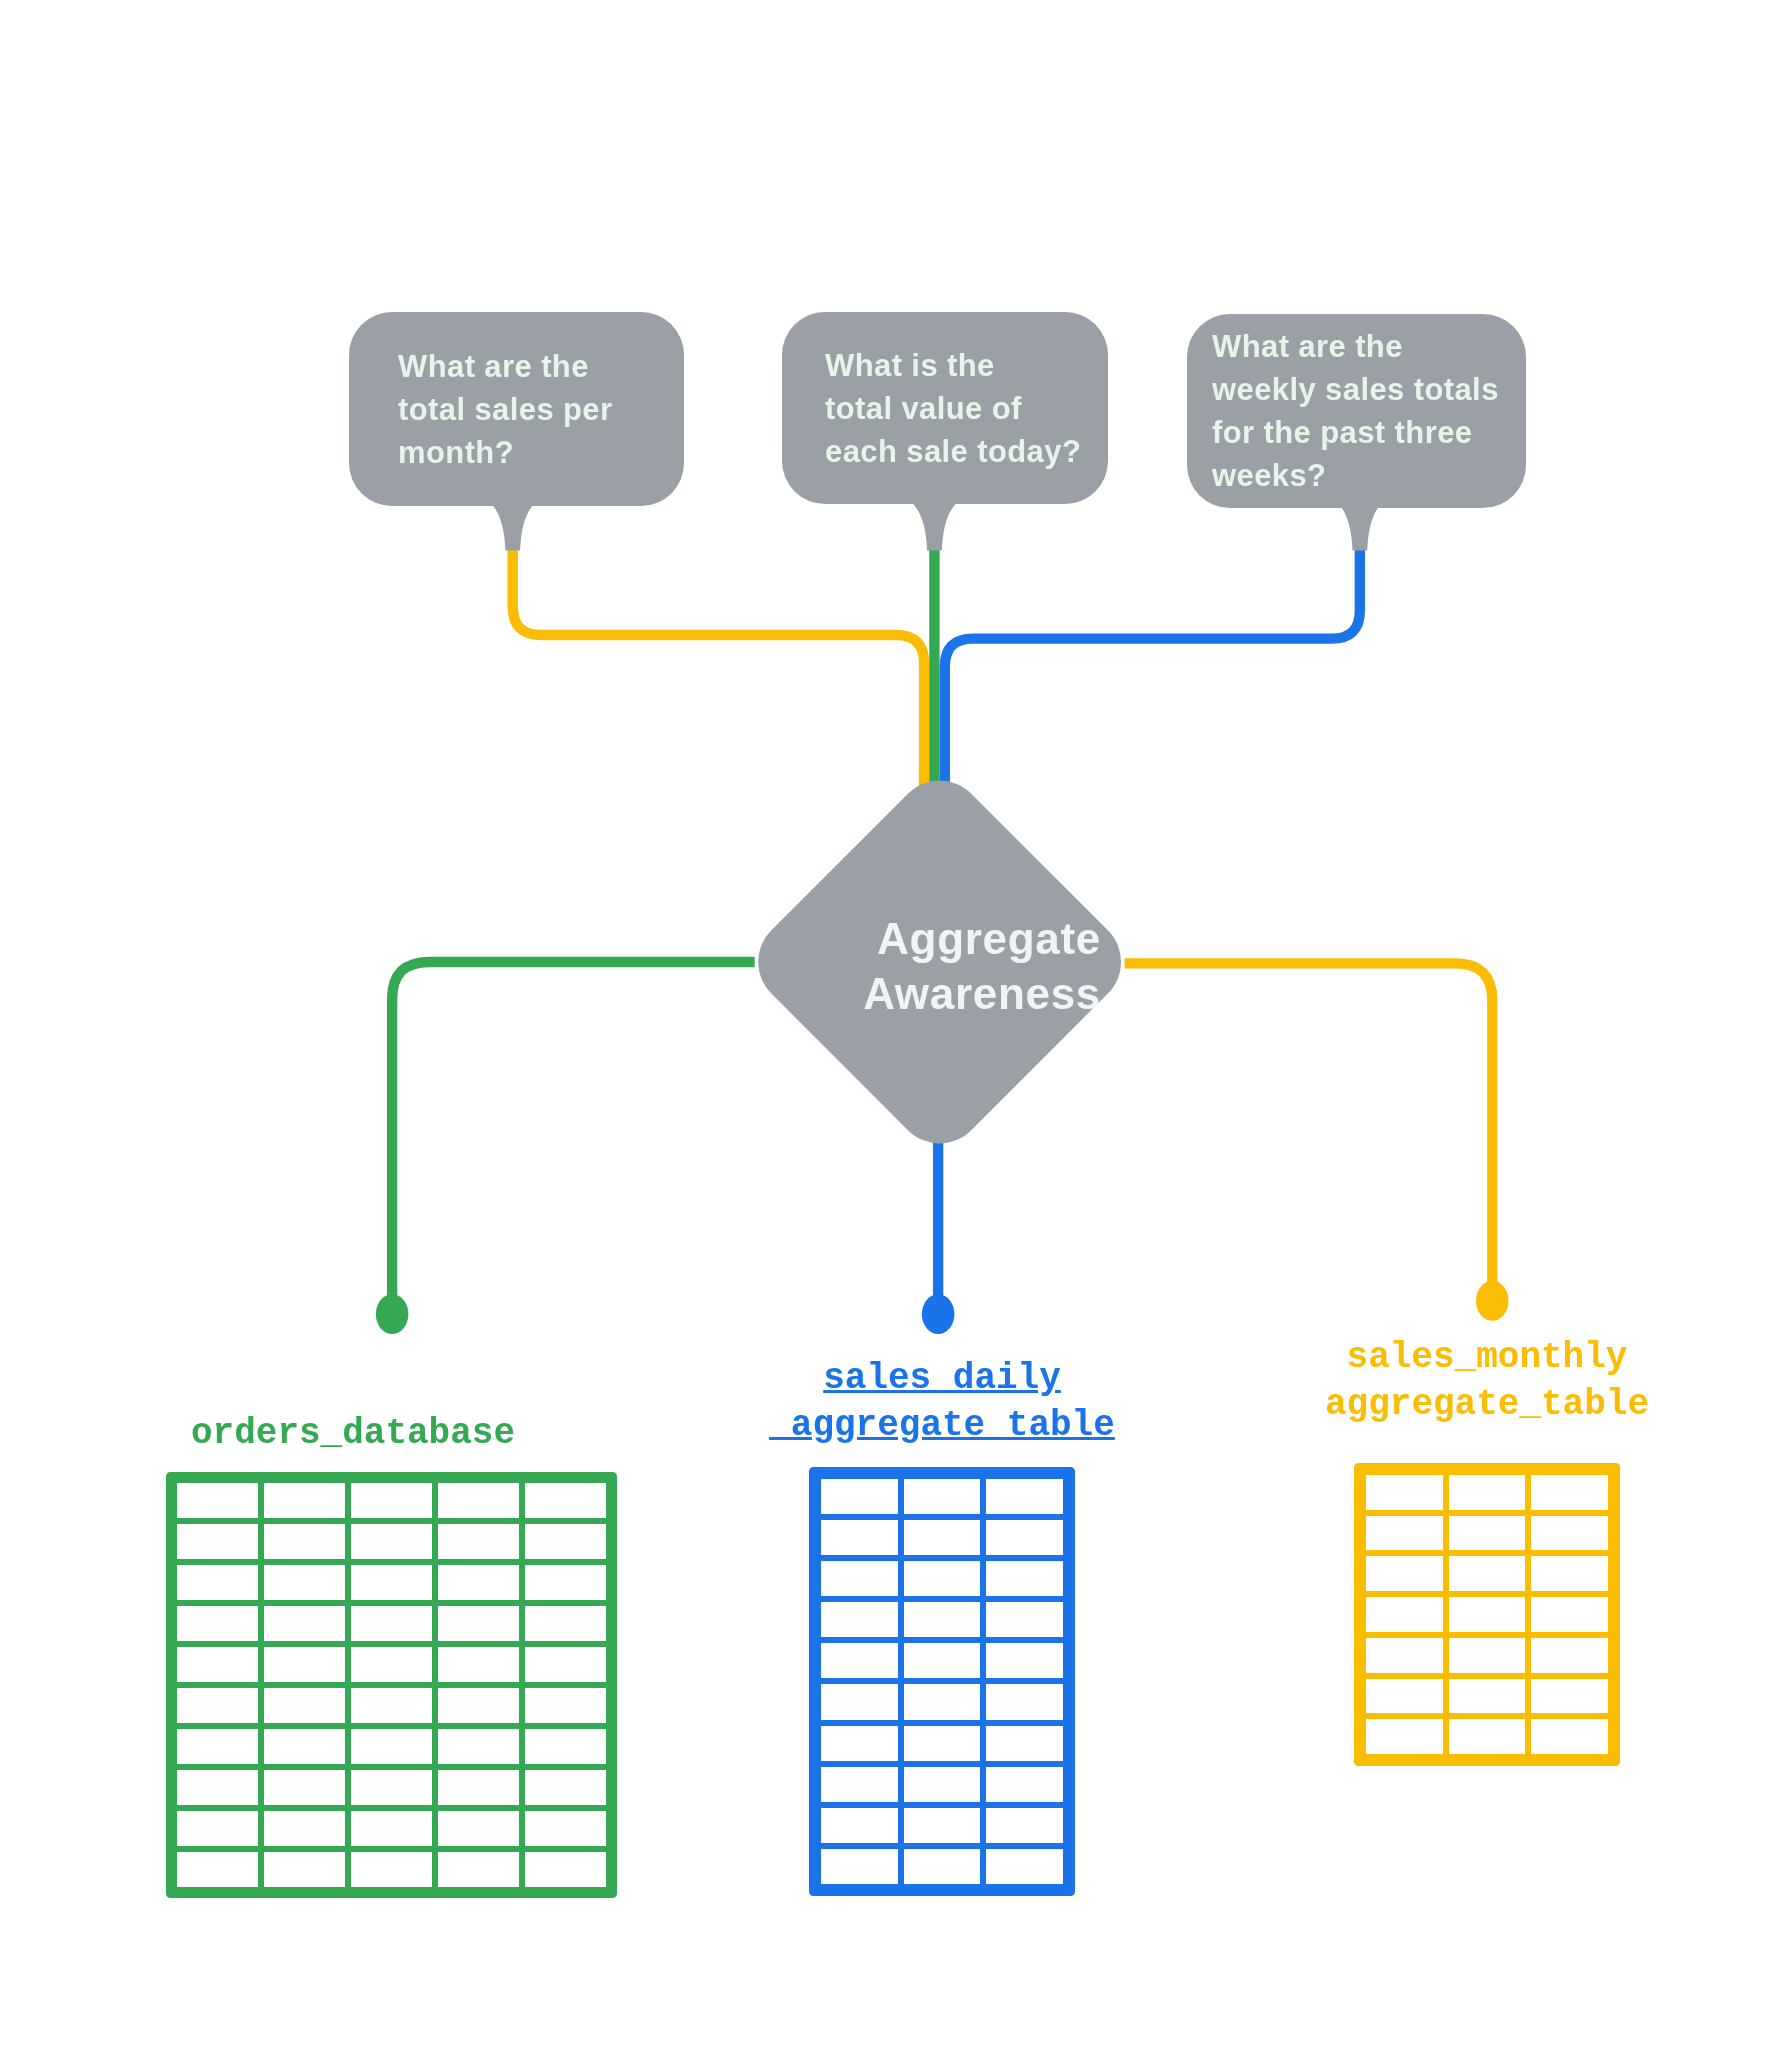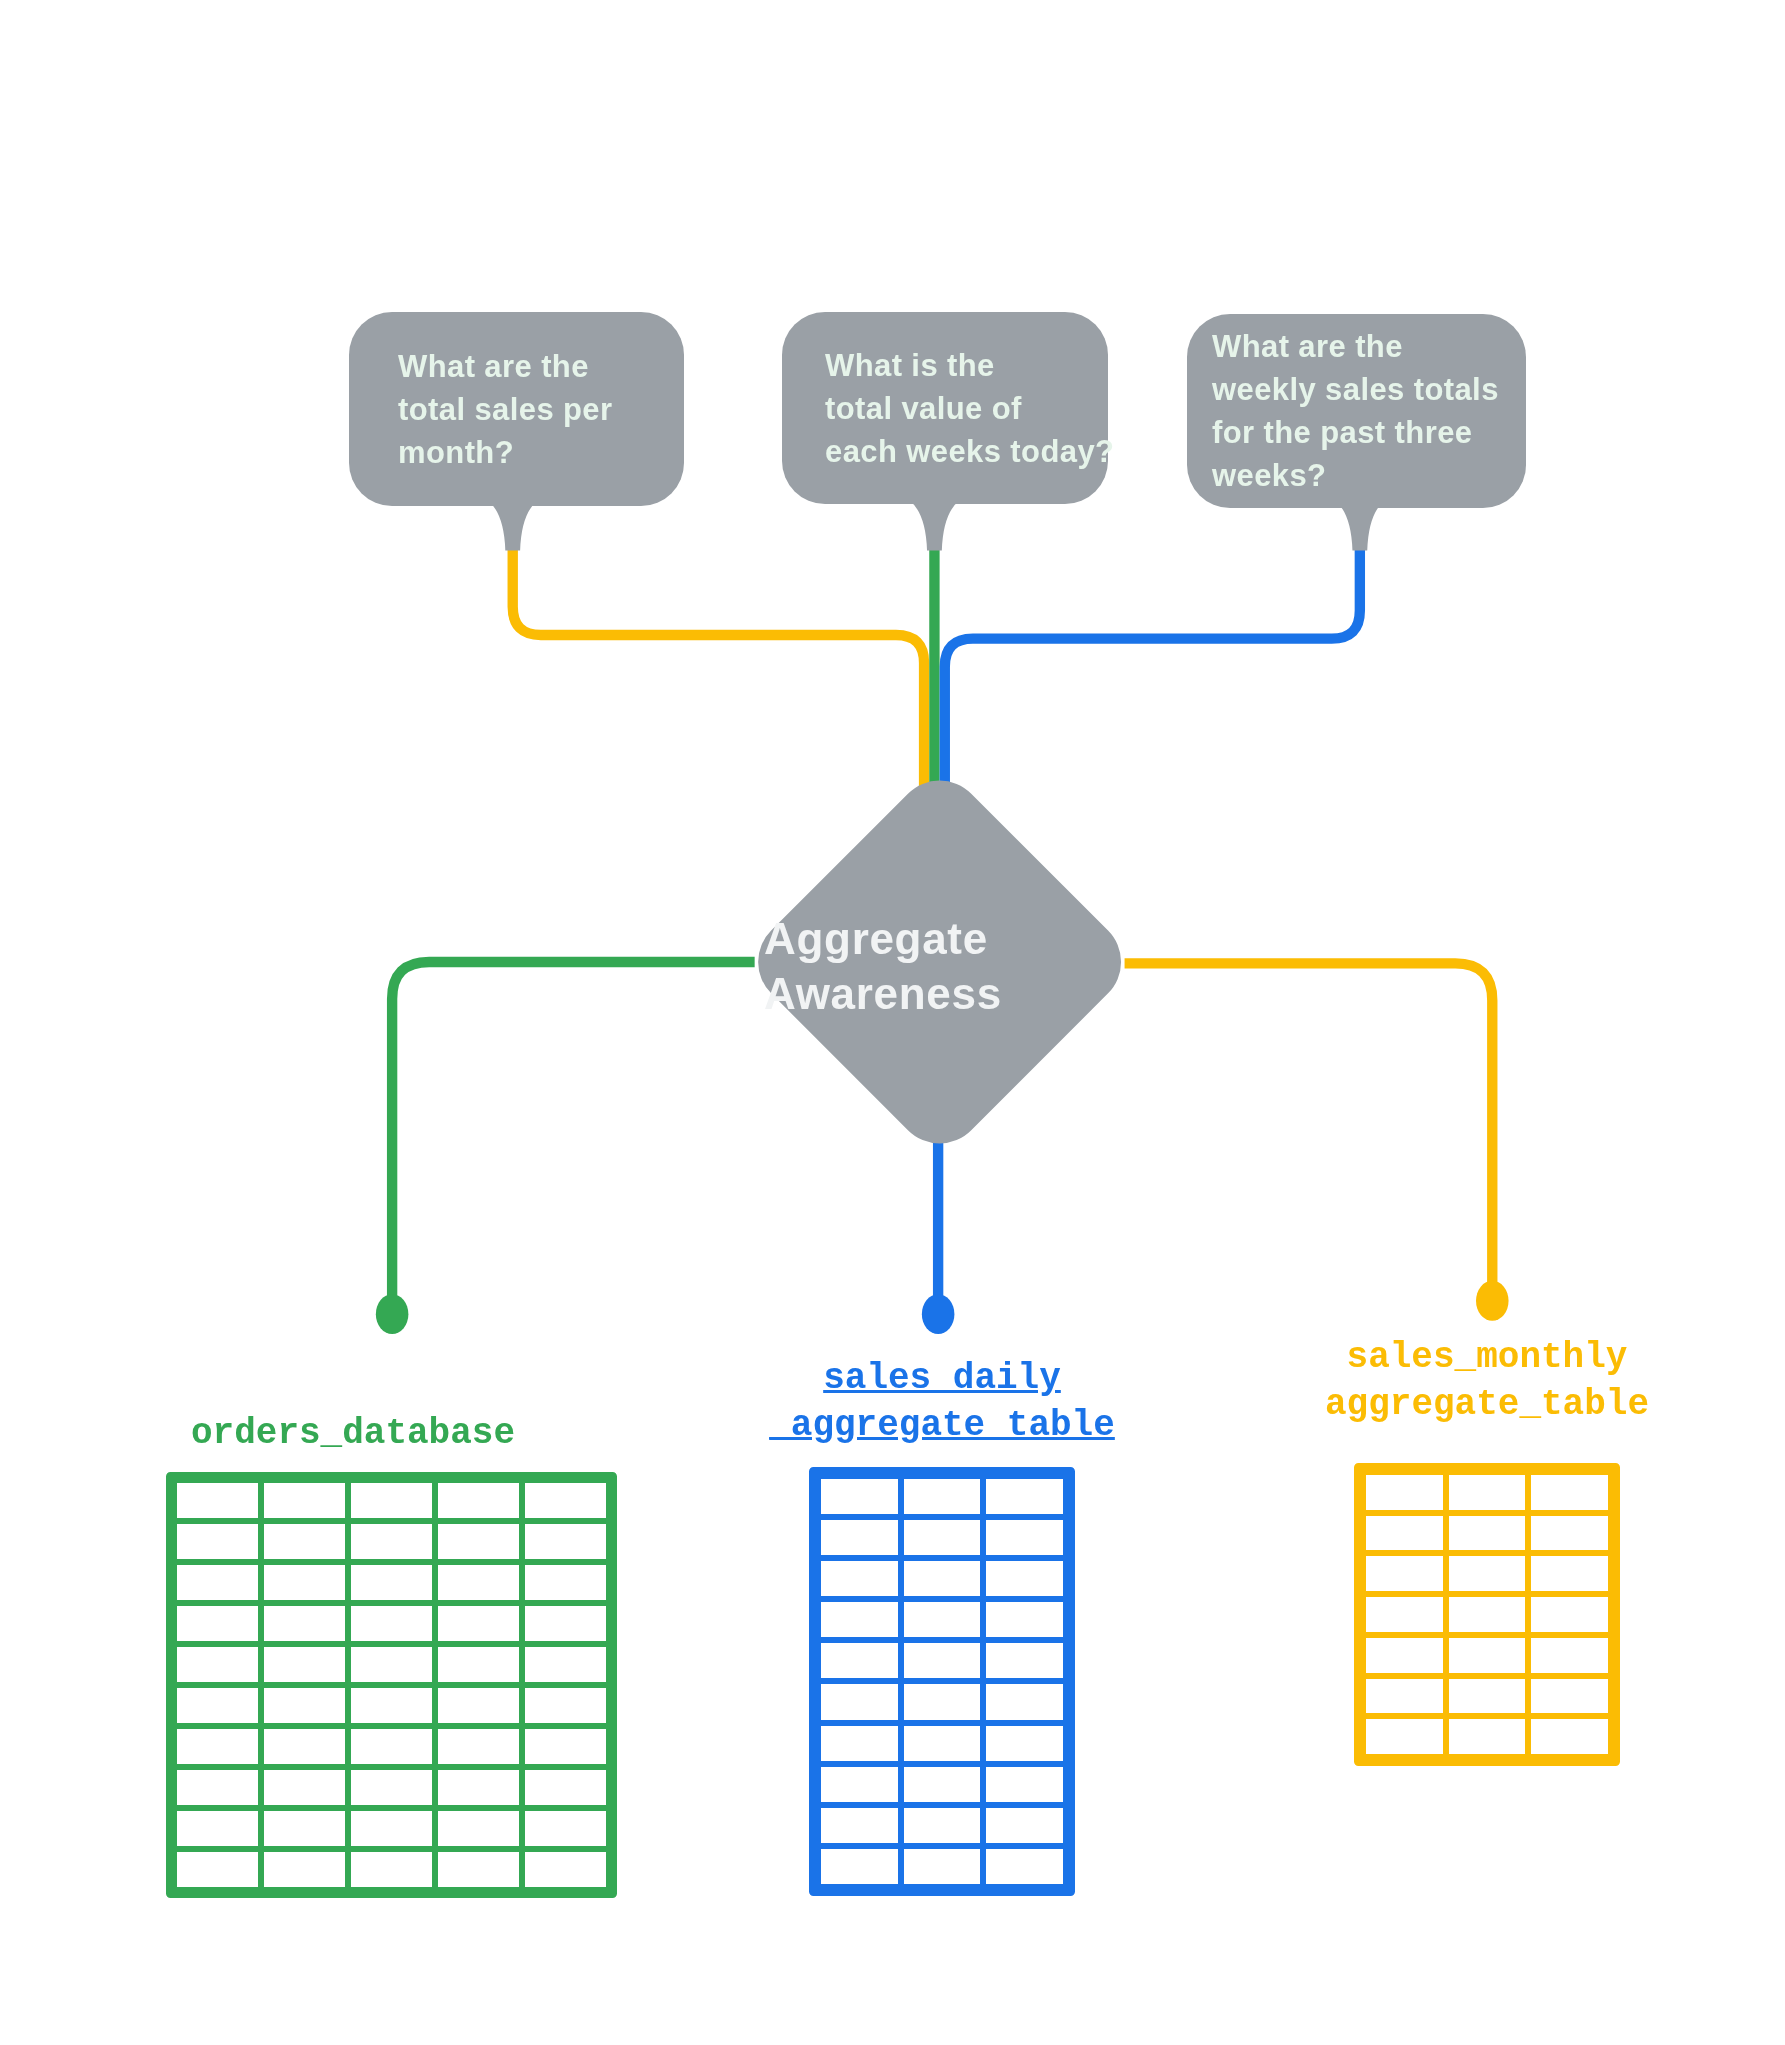--- a/index.html
+++ b/index.html
@@ -21,22 +21,22 @@
     font-weight: bold;
     font-size: 31px;
     line-height: 43px;
     color: var(--bubble_text);
     letter-spacing: 0.4px;
   }
 
   
   .diamond-label {
     position: absolute;
-    left: 764px; top: 911px; width: 296px;
-    text-align: left;
+    left: 805px; top: 911px; width: 296px;
+    text-align: right;
     white-space: pre;
     font-weight: bold;
     font-size: 44px;
     line-height: 55px;
     color: var(--diamond_text);
     letter-spacing: 0.7px;
   }
 
   
   .table-label {
@@ -87,21 +87,21 @@
 
 <div class="bubble" style="left:349px; top:312px; width:335px; height:194px; padding-left:49px;">
   <span class="bubble-text">What are the
 total sales per
 month?</span>
 </div>
 
 <div class="bubble" style="left:782px; top:312px; width:326px; height:192px; padding-left:43px;">
   <span class="bubble-text">What is the
 total value of
-each weeks today?</span>
+each sale today?</span>
 </div>
 
 <div class="bubble" style="left:1187px; top:314px; width:339px; height:194px; padding-left:25px;">
   <span class="bubble-text">What are the
 weekly sales totals
 for the past three
 weeks?</span>
 </div>
 
 <div class="diamond-label">Aggregate

